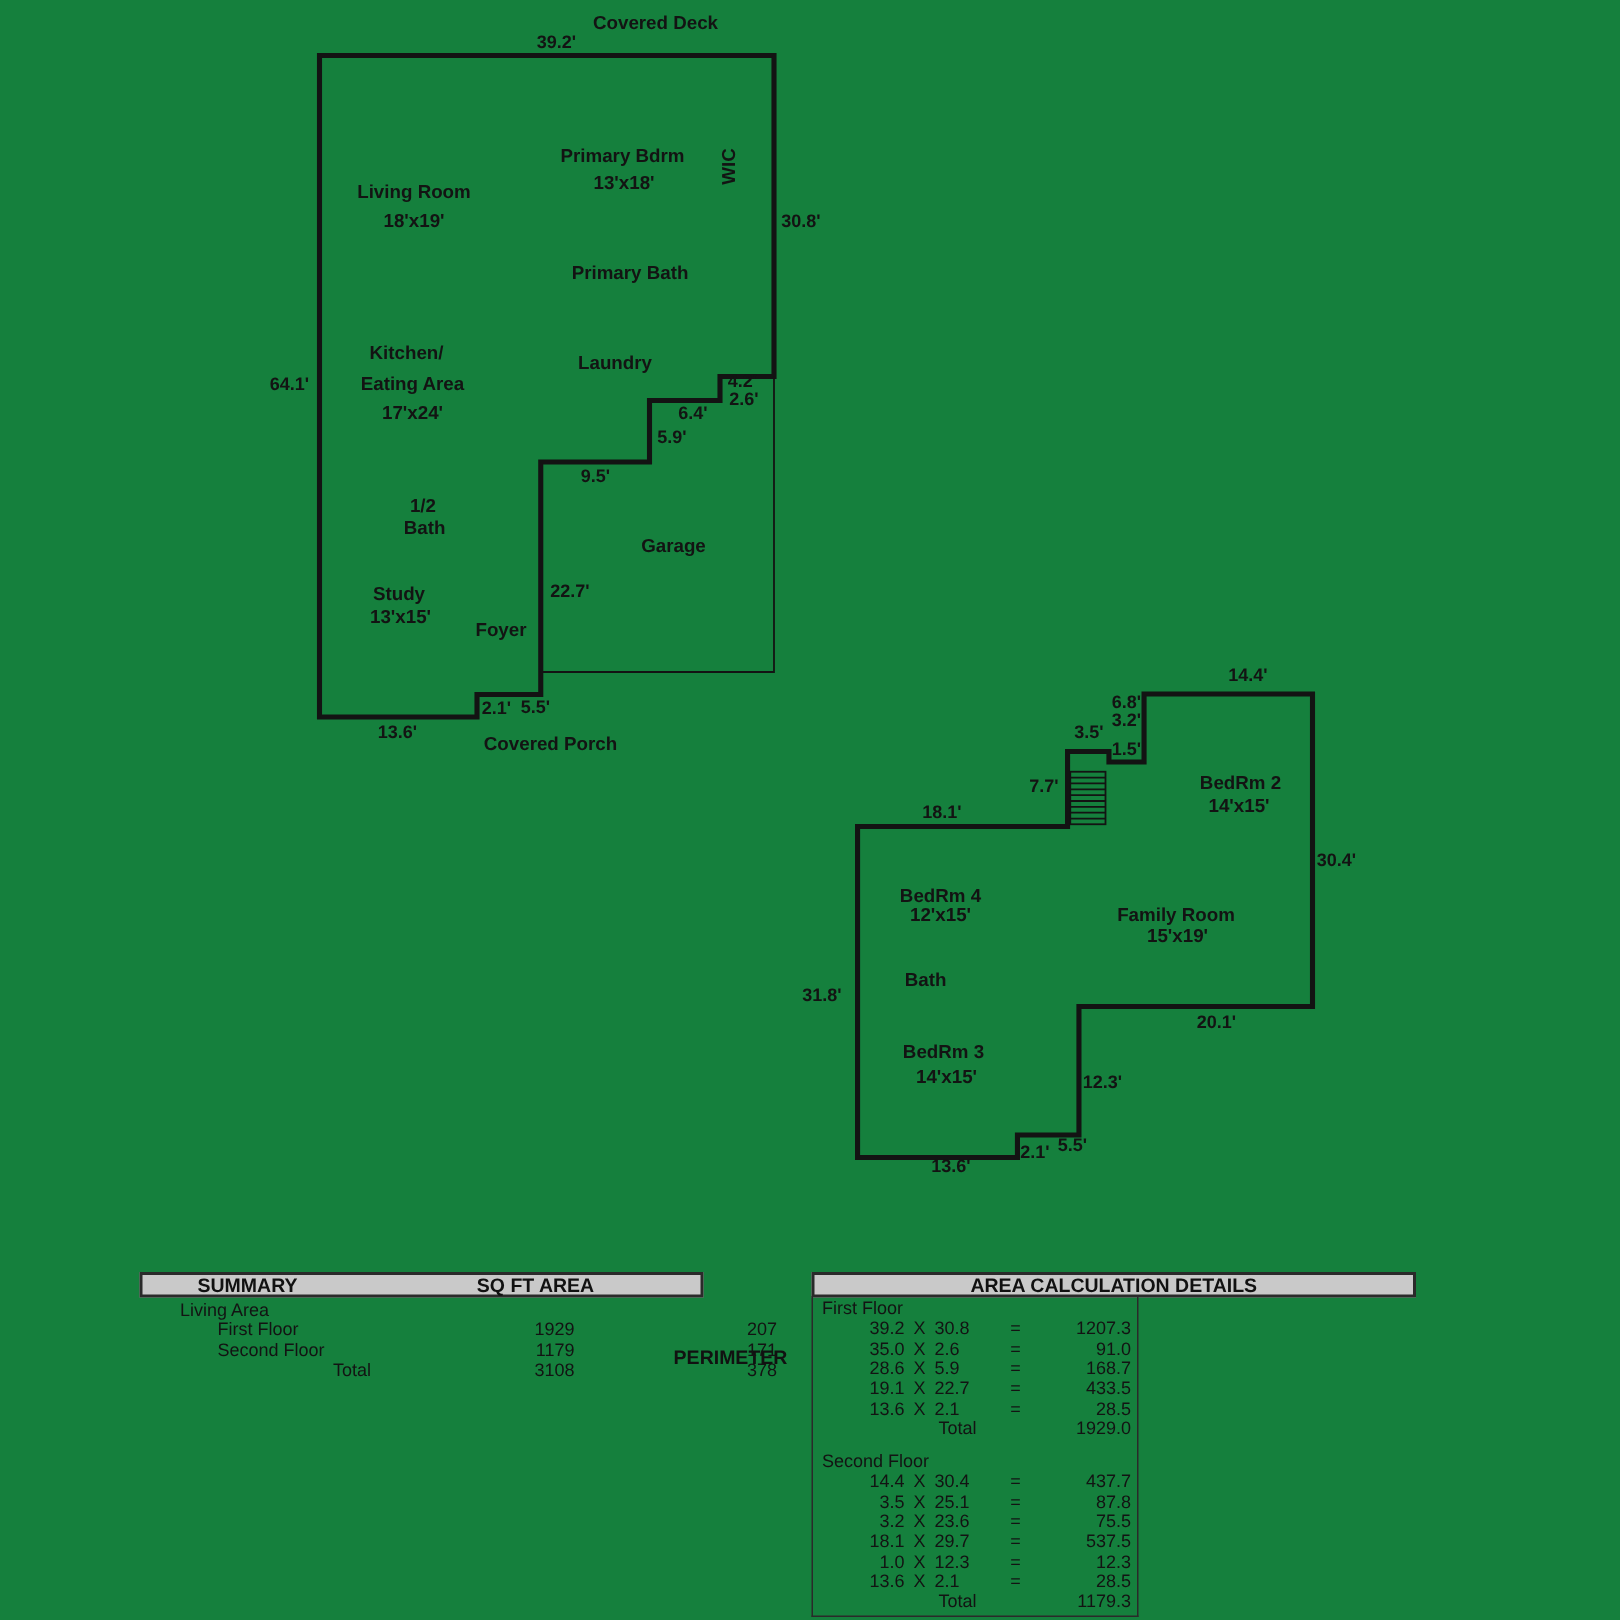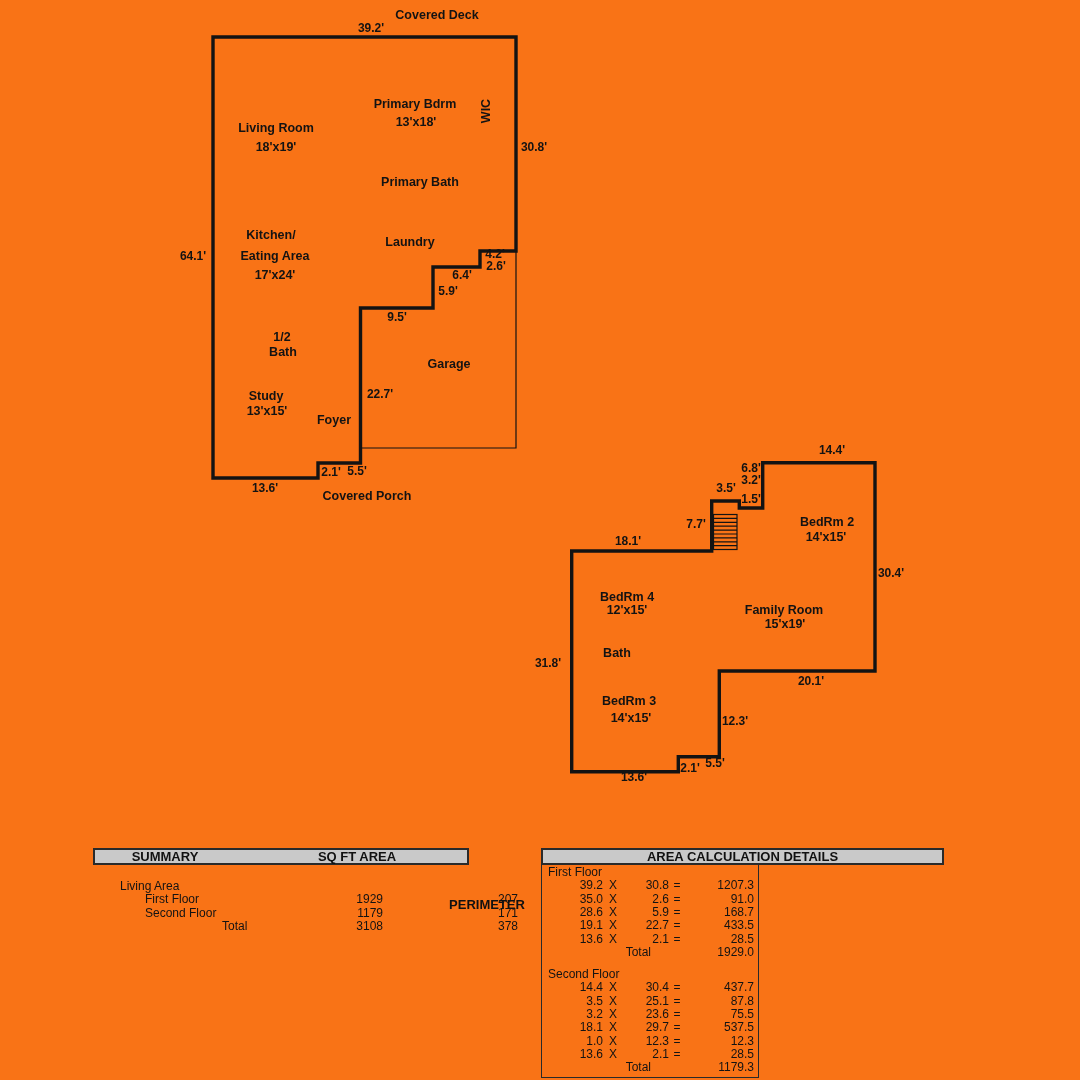--- a/index.html
+++ b/index.html
@@ -1,16 +1,16 @@
 <!DOCTYPE html>
 <html><head>
 <meta charset="utf-8">
 <style>
   html,body {margin:0; padding:0; background:#ffffff;}
-  .page {position:relative; width:1080px; height:1080px; background:#f97316;
+  .page {position:relative; width:1080px; height:1080px; background:#15803d;
          font-family:"Liberation Sans", sans-serif; color:#131313; overflow:hidden;}
   svg.plan {position:absolute; left:0; top:0;}
   svg text {font-family:"Liberation Sans", sans-serif; font-weight:bold; fill:#131313;
             text-anchor:middle; dominant-baseline:central;}
   text.rn  {font-size:12.5px;}
   text.dim {font-size:12px;}
   .wall {fill:none; stroke:#131313; stroke-width:3.4; stroke-linejoin:miter;}
   .thin {fill:none; stroke:#131313; stroke-width:1.2;}
 
   
@@ -21,38 +21,38 @@
   .hdr2 {left:541px; width:403px; display:flex; align-items:center; justify-content:center;}
   .hdr1 span {position:absolute; top:0px; line-height:13px; text-align:center;}
   .h-summary {left:0; width:140px;}
   .h-sqft    {left:192px; width:140px;}
   .h-perim   {left:342px; width:100px;margin-top:48px;}
 
   
   .sumbody {position:absolute; left:93px; top:867px; width:444px;
             font-size:12px; line-height:13.4px;}
   .srow {display:flex;}
-  .sgroup {padding-left:27px;margin-top:13px;}
+  .sgroup {padding-left:27px;}
   .slab {flex:0 0 200px; box-sizing:border-box; padding-left:52px;}
   .slab.ind2 {padding-left:129px;}
   .sn1 {flex:0 0 90px; text-align:right;}
   .sn2 {flex:0 0 135px; text-align:right;}
 
   
   .detbox {position:absolute; left:541px; top:864px; width:218px; height:214px;
            border:1.3px solid #2a2a2a; border-top:none; box-sizing:border-box;
            font-size:12px;}
   .dsec {position:absolute; left:0; right:0;}
   .dsec.ff {top:2px;}
   .dsec.sf {top:104px;}
   .dlabel {padding-left:6px; line-height:13.35px;}
   .drow {display:flex; line-height:13.35px; padding-left:11px;}
   .da {flex:0 0 50px; text-align:right;}
   .dx {flex:0 0 20px; text-align:center;}
-  .db {flex:0 0 46px; text-align:right;}
+  .db {flex:0 0 46px; }
   .de {flex:0 0 16px; text-align:center;}
   .dr {flex:0 0 69px; text-align:right;}
   .dtl {flex:0 0 98px; text-align:right;}
   .dtv {flex:1; text-align:right; padding-right:4px;}
 </style>
 </head>
 <body>
 
 <div class="page">
 

